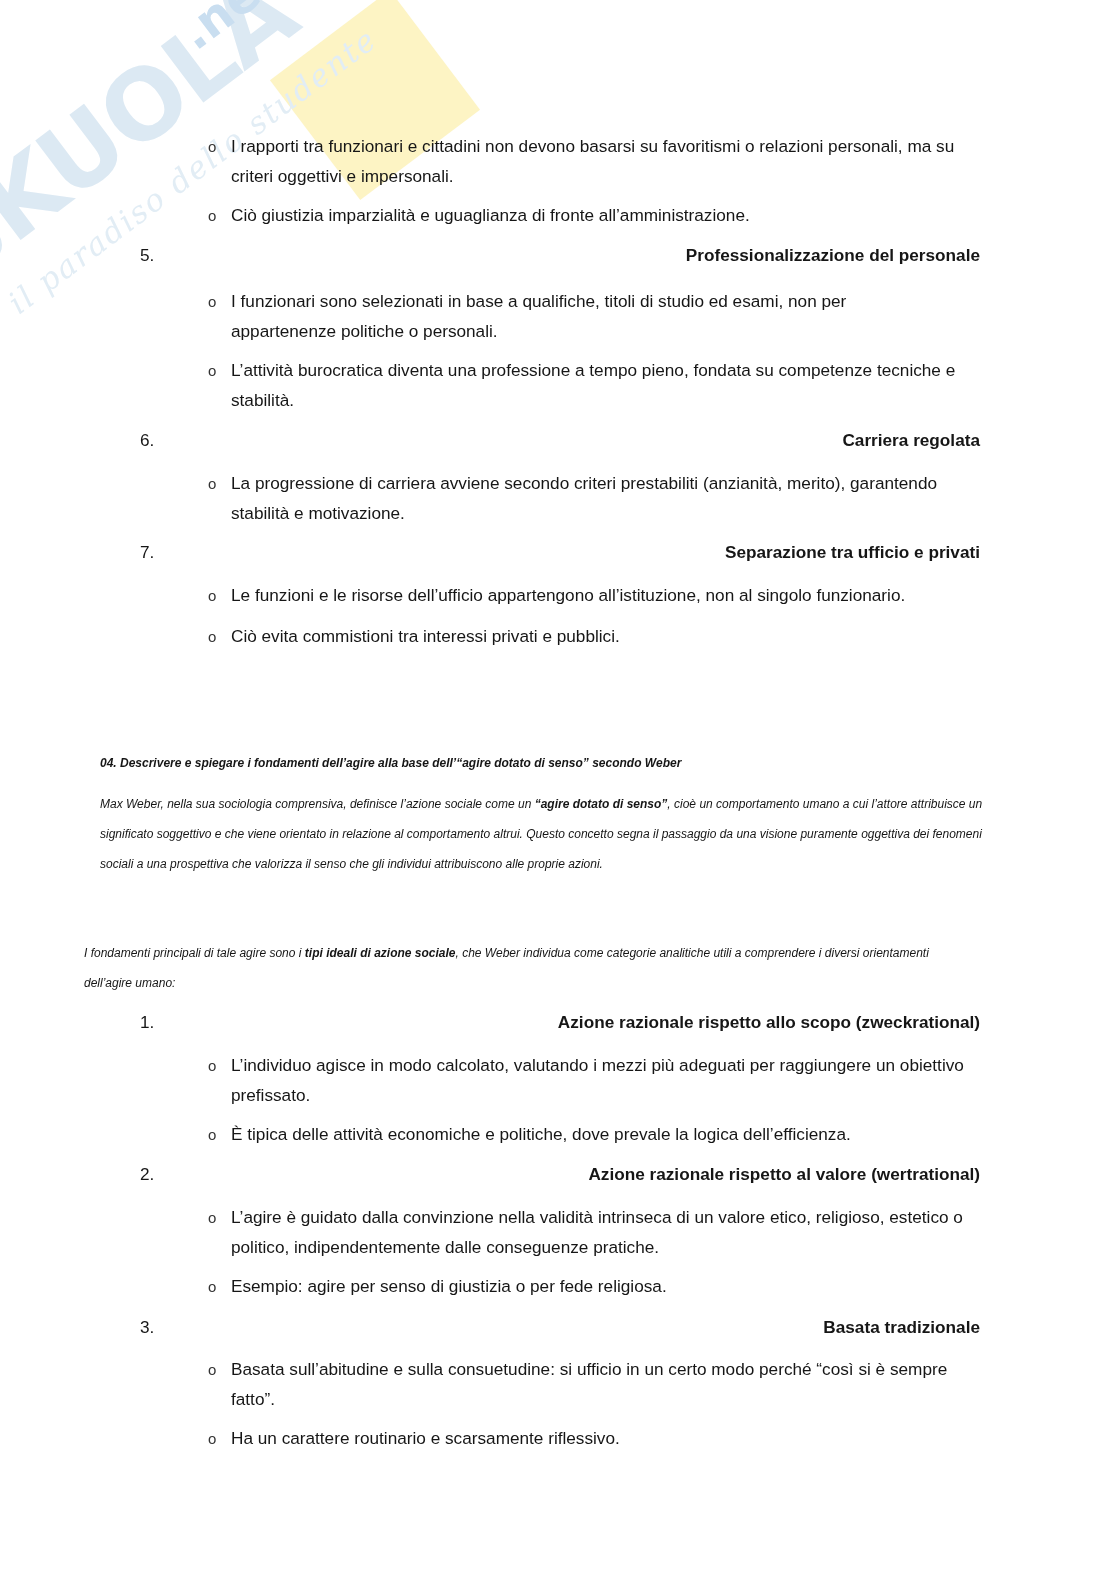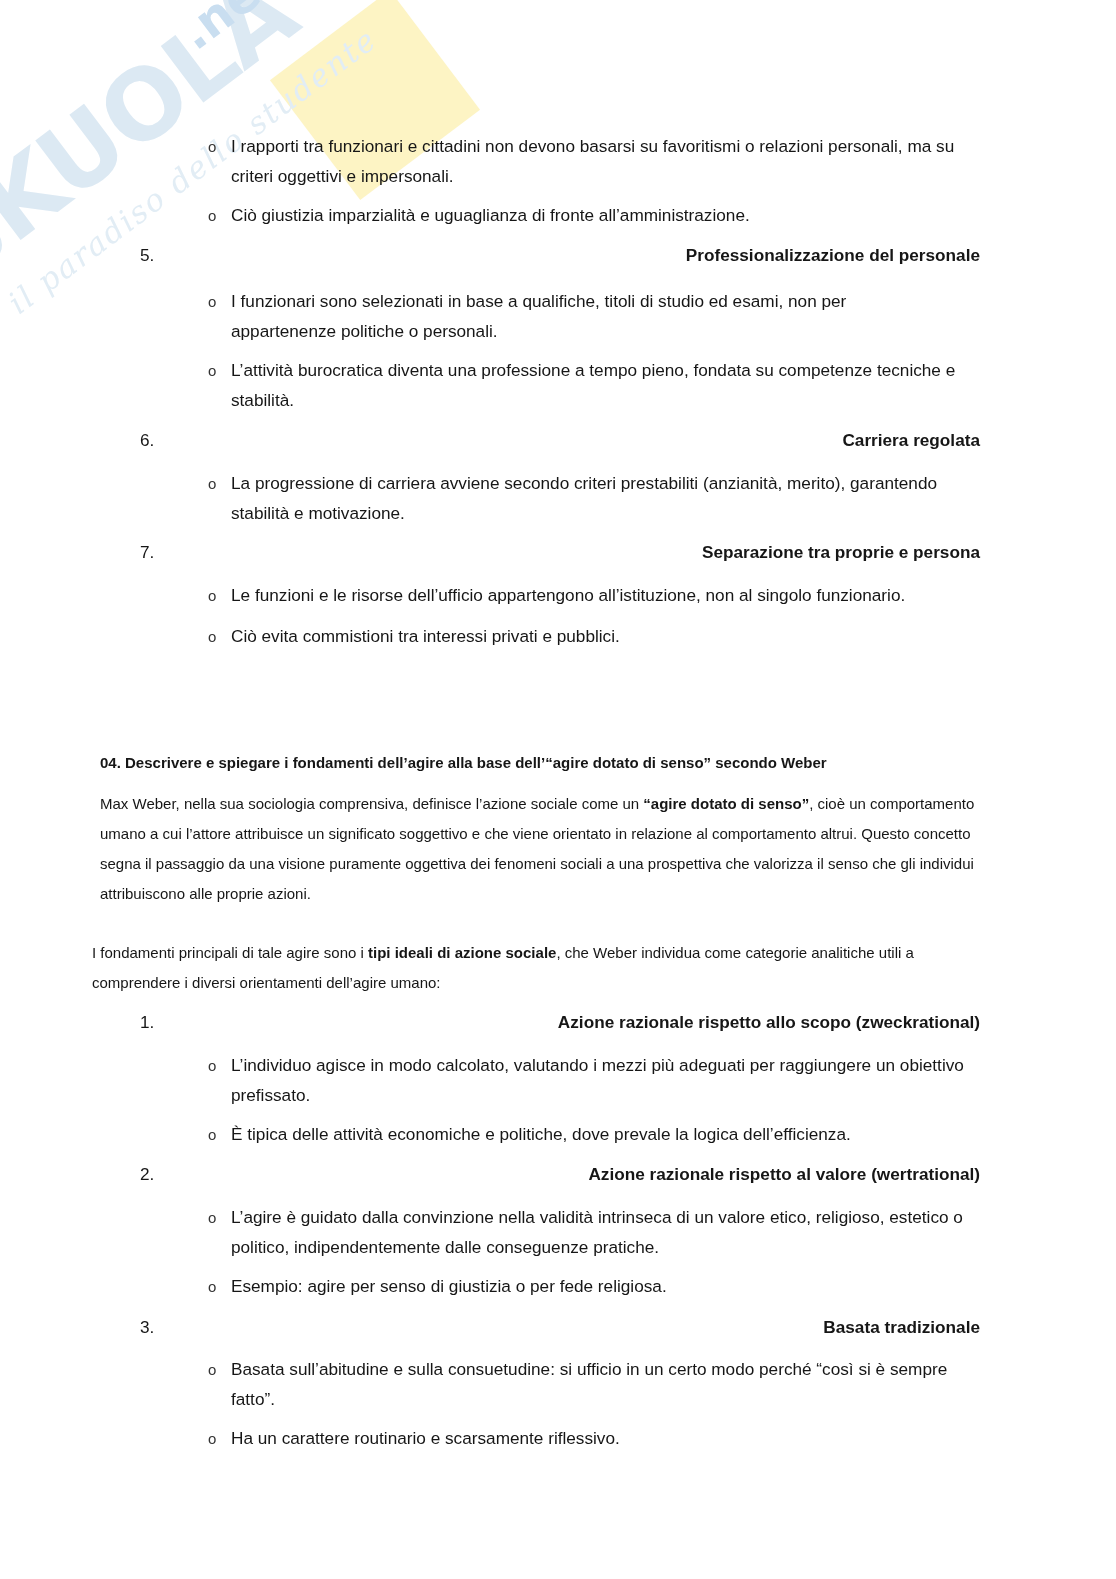--- a/index.html
+++ b/index.html
@@ -83,24 +83,25 @@
   #content {
     position: absolute;
     left: 0;
     top: 0;
     width: 1116px;
     z-index: 2;
   }
 
   .para {
     position: absolute;
-    font-size: 15px;
+    font-size: 12px;
     line-height: 30px;
     color: #161616;
     text-align: left;
+    font-style: italic;
   }
   .para.bold { font-weight: 700; }
 
   .num-item {
     position: absolute;
     font-size: 17.2px;
     line-height: 30px;
     font-weight: 700;
     color: #161616;
   }
@@ -175,33 +176,33 @@
       <div class="num-item" style="top: 425px; left: 140px; width: 840px;">
         <span class="num">6.</span>
         <span class="txt">Carriera regolata</span>
       </div>
       <div class="bul-item" style="top: 468px; left: 208px; width: 740px;">
         <span class="bul">o</span>
         <span class="txt">La progressione di carriera avviene secondo criteri prestabiliti (anzianità, merito), garantendo stabilità e motivazione.</span>
       </div>
       <div class="num-item" style="top: 537px; left: 140px; width: 840px;">
         <span class="num">7.</span>
-        <span class="txt">Separazione tra proprie e persona</span>
+        <span class="txt">Separazione tra ufficio e privati</span>
       </div>
       <div class="bul-item" style="top: 580px; left: 208px; width: 800px;">
         <span class="bul">o</span>
         <span class="txt">Le funzioni e le risorse dell’ufficio appartengono all’istituzione, non al singolo funzionario.</span>
       </div>
       <div class="bul-item" style="top: 621px; left: 208px; width: 785px;">
         <span class="bul">o</span>
         <span class="txt">Ciò evita commistioni tra interessi privati e pubblici.</span>
       </div>
       <div class="para bold" style="top: 748px; left: 100px; width: 900px;">04. Descrivere e spiegare i fondamenti dell’agire alla base dell’“agire dotato di senso” secondo Weber</div>
       <div class="para" style="top: 789px; left: 100px; width: 893px;"><span>Max Weber, nella sua sociologia comprensiva, definisce l’azione sociale come un </span><b class="strong">“agire dotato di senso”</b><span>, cioè un comportamento umano a cui l’attore attribuisce un significato soggettivo e che viene orientato in relazione al comportamento altrui. Questo concetto segna il passaggio da una visione puramente oggettiva dei fenomeni sociali a una prospettiva che valorizza il senso che gli individui attribuiscono alle proprie azioni.</span></div>
-      <div class="para" style="top: 938px; left: 92px; width: 893px;"><span>I fondamenti principali di tale agire sono i </span><b class="strong">tipi ideali di azione sociale</b><span>, che Weber individua come categorie analitiche utili a comprendere i diversi orientamenti dell’agire umano:</span></div>
+      <div class="para" style="top: 938px; left: 84px; width: 893px;"><span>I fondamenti principali di tale agire sono i </span><b class="strong">tipi ideali di azione sociale</b><span>, che Weber individua come categorie analitiche utili a comprendere i diversi orientamenti dell’agire umano:</span></div>
       <div class="num-item" style="top: 1007px; left: 140px; width: 840px;">
         <span class="num">1.</span>
         <span class="txt">Azione razionale rispetto allo scopo (zweckrational)</span>
       </div>
       <div class="bul-item" style="top: 1050px; left: 208px; width: 760px;">
         <span class="bul">o</span>
         <span class="txt">L’individuo agisce in modo calcolato, valutando i mezzi più adeguati per raggiungere un obiettivo prefissato.</span>
       </div>
       <div class="bul-item" style="top: 1119px; left: 208px; width: 785px;">
         <span class="bul">o</span>

